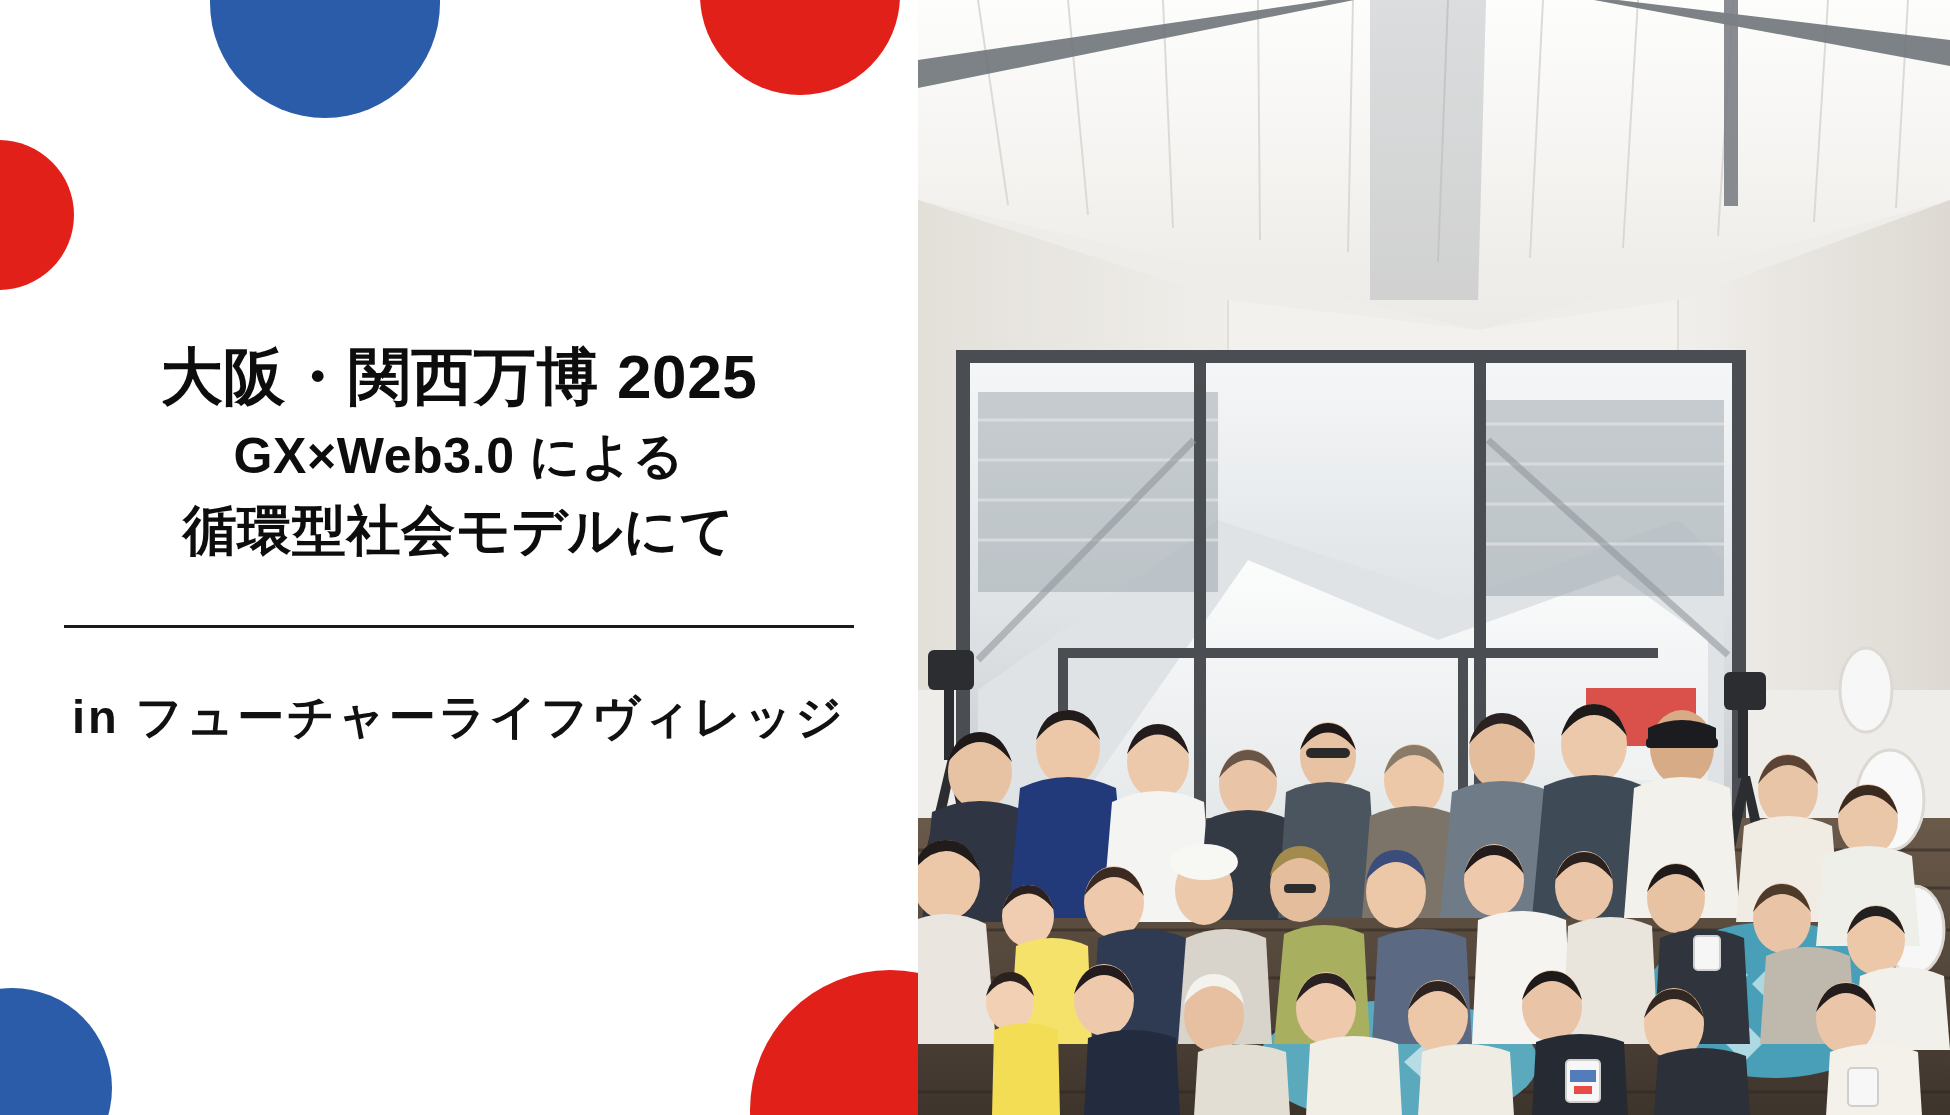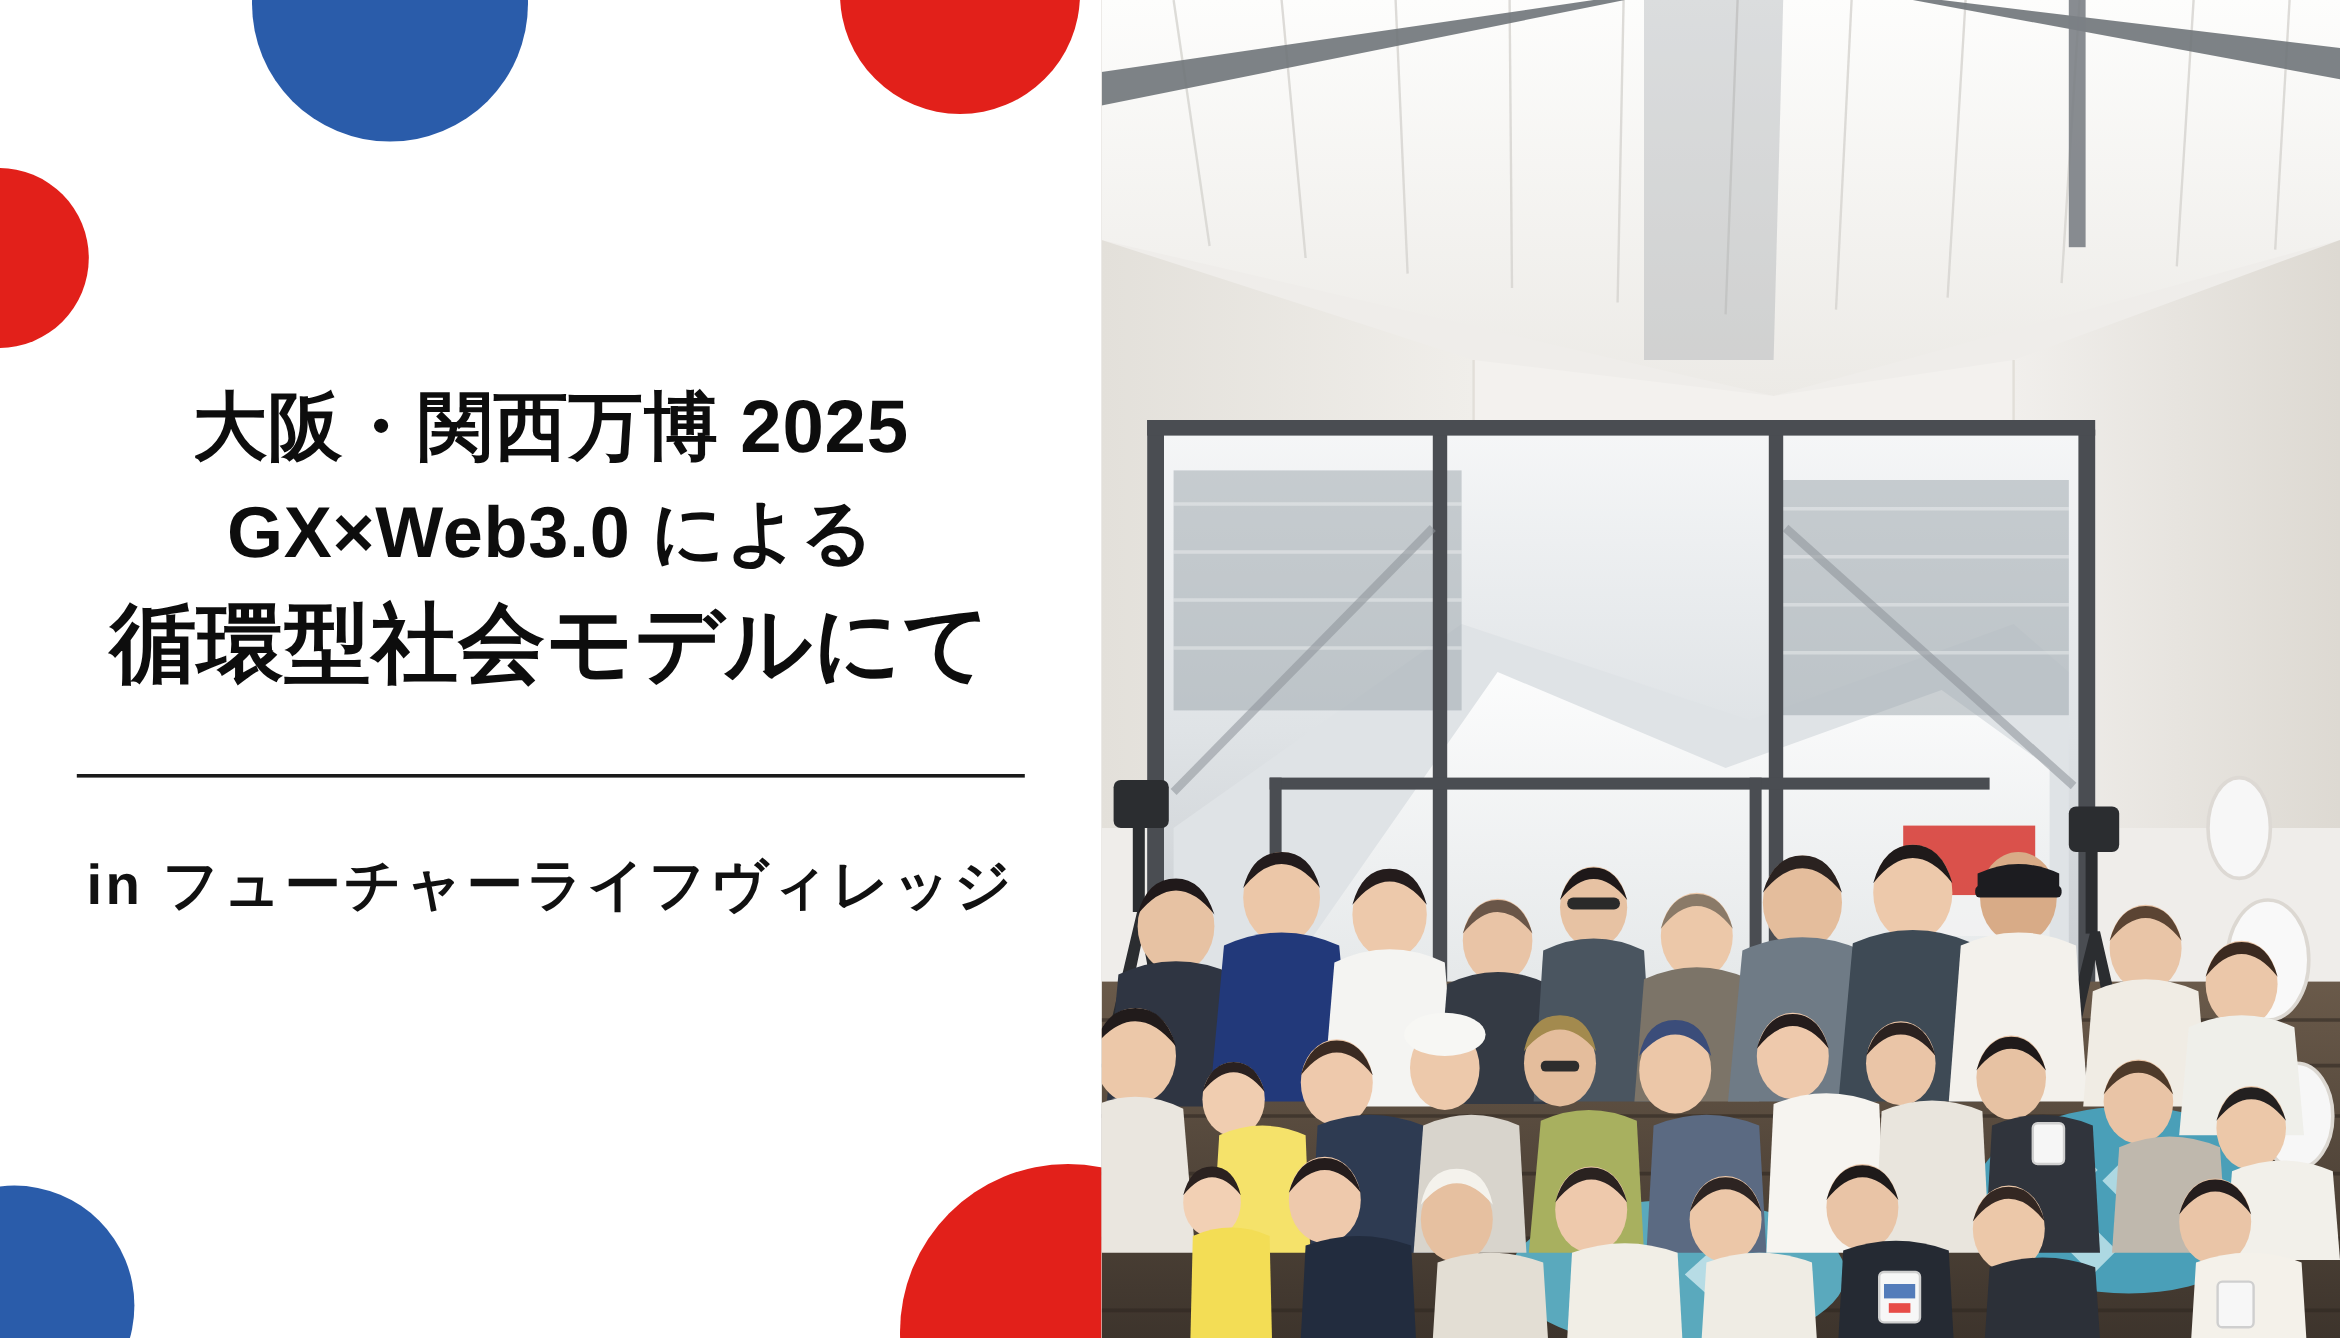--- a/index.html
+++ b/index.html
@@ -93,22 +93,22 @@
     line-height: 1.42;
     letter-spacing: 0.01em;
     color: #0d0d0d;
     margin: 0;
   }
   #headline .hl-line {
     display: block;
     white-space: nowrap;
   }
   #headline .hl-line.line-1 { font-size: 62px; }
-  #headline .hl-line.line-2 { font-size: 60px; text-align: center; }
-  #headline .hl-line.line-3 { font-size: 72px; }
+  #headline .hl-line.line-2 { font-size: 50px; text-align: center; }
+  #headline .hl-line.line-3 { font-size: 54px; }
   #headline .hl-line.line-4 { font-size: 62px; }
 
   #title-divider {
     width: 790px;
     height: 3px;
     background: #1a1a1a;
     margin: 56px 0 0 0;
   }
 
   #subtitle {

